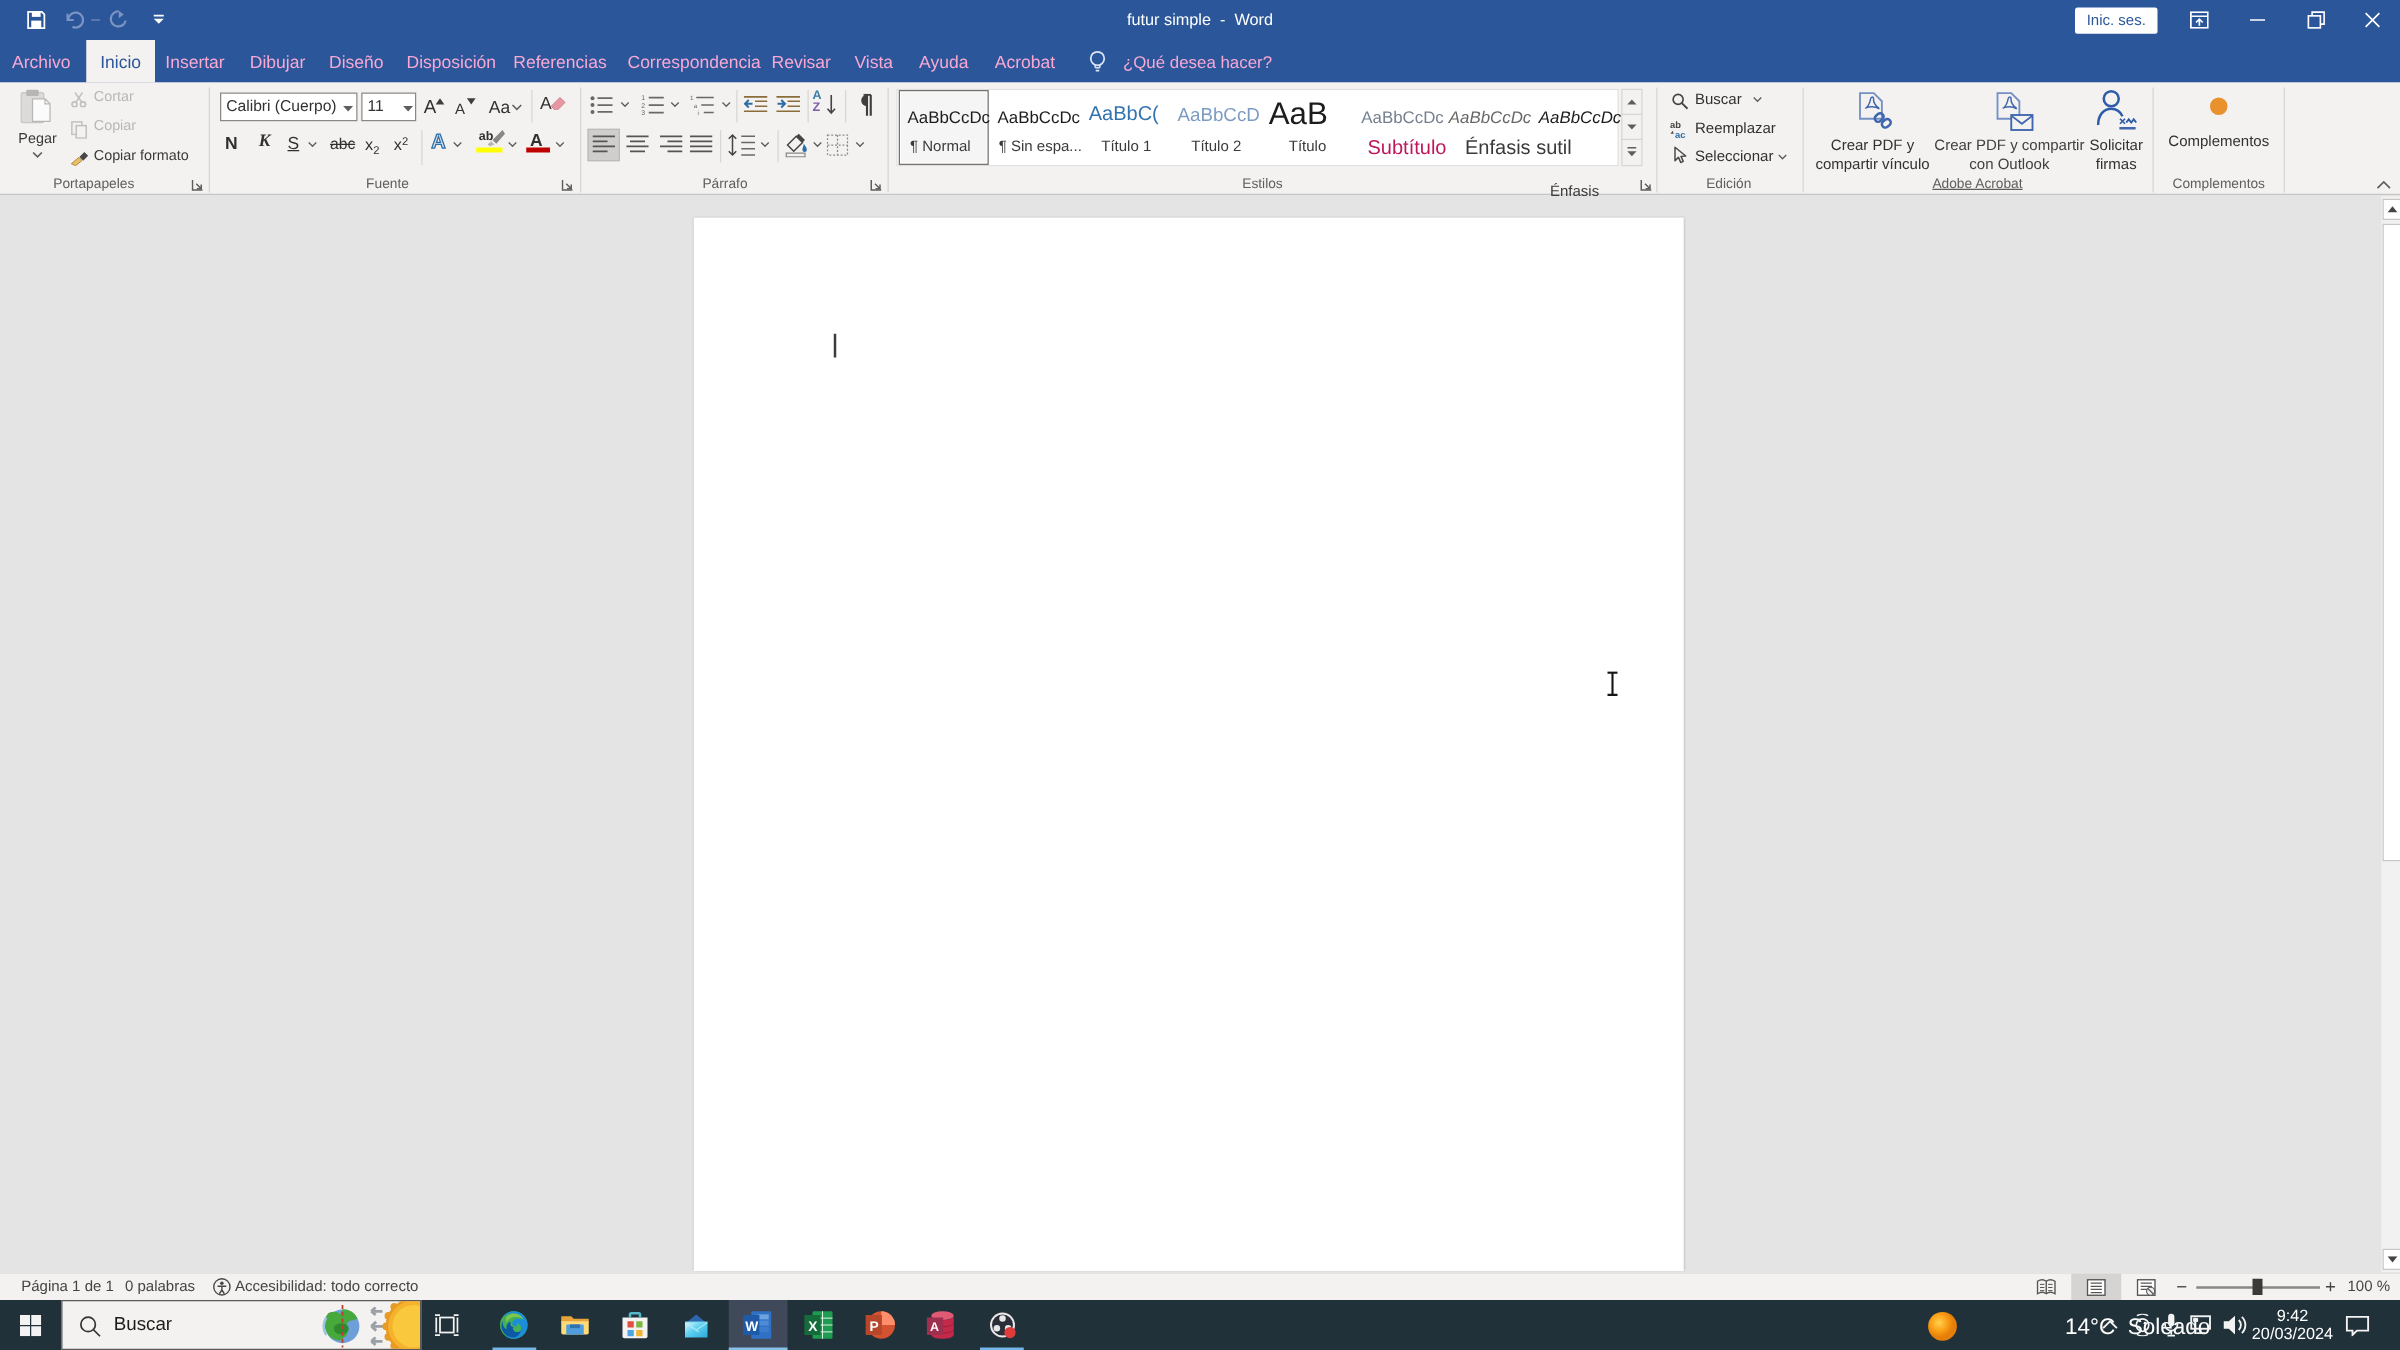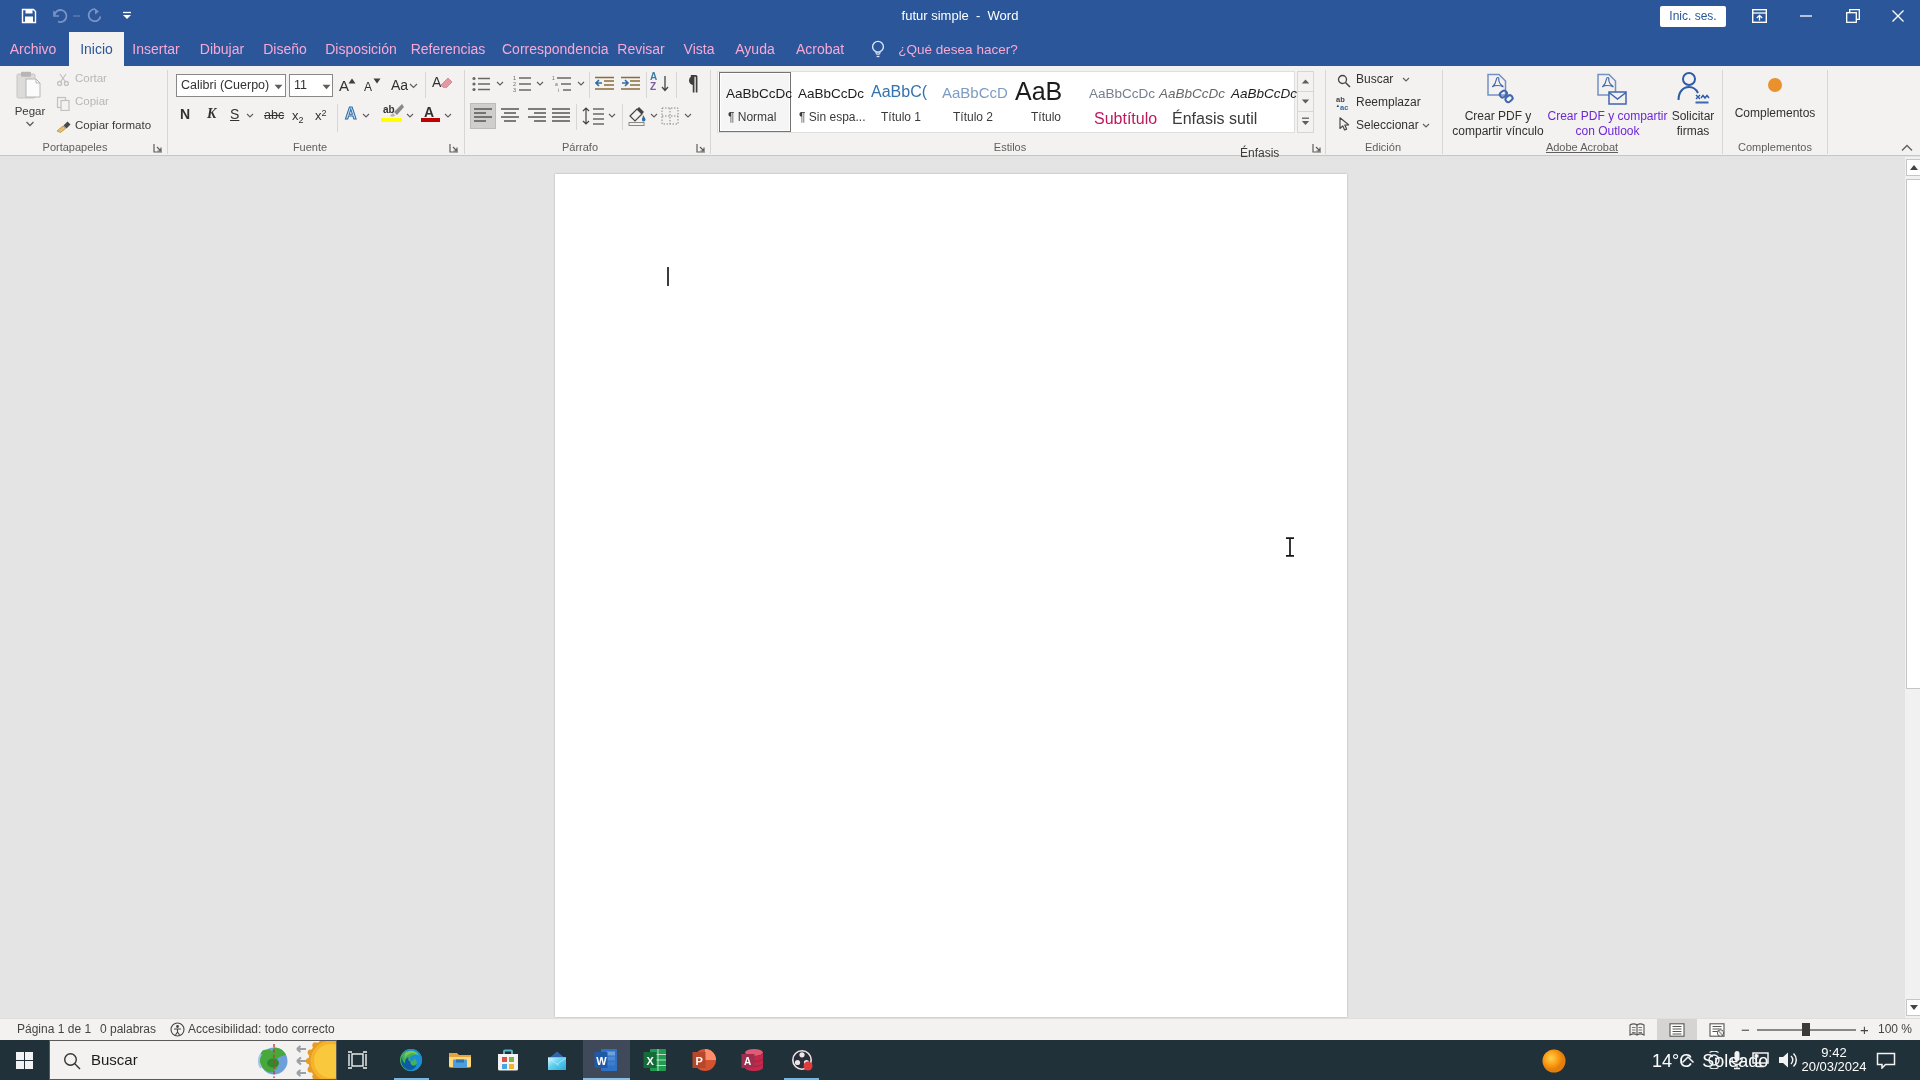--- a/index.html
+++ b/index.html
@@ -377,21 +377,21 @@
         <rect x="19.5" y="23" width="7.5" height="5.5" rx="2.7" transform="rotate(-40 23 26)"></rect>
       </g>
     </svg>
     <div class="abs" style="left:1445px;top:43px;width:106px;text-align:center;font-size:12px;color:#323130;line-height:15px;">Crear PDF y<br>compartir vínculo</div>
     <svg class="abs" style="left:1596px;top:7px" width="32" height="33" viewBox="0 0 32 33">
       <path d="M2 1.5 h11 l6.5 6.5 v14 h-17.5 z" fill="none" stroke="#7591c4" stroke-width="1.5"></path>
       <path d="M6.5 14 c1.5-1.5 3.5-5 4-8 c0.3-2 2.5-2 2.3 0 c-0.2 2.5 1.5 6 4.5 7.5 M6 13.5 c3-1 8-1.5 11.5 0.5" fill="none" stroke="#3f66ae" stroke-width="1.2"></path>
       <rect x="13" y="19" width="17" height="12" fill="#f3f2f1" stroke="#3f66ae" stroke-width="1.5"></rect>
       <path d="M13 19.5 l8.5 6.5 8.5-6.5" fill="none" stroke="#3f66ae" stroke-width="1.5"></path>
     </svg>
-    <div class="abs" style="left:1545px;top:43px;width:125px;text-align:center;font-size:12px;color:#6d28d9;line-height:15px;">Crear PDF y compartir<br>con Outlook</div>
+    <div class="abs" style="left:1545px;top:43px;width:125px;text-align:center;font-size:12px;color:#404040;line-height:15px;">Crear PDF y compartir<br>con Outlook</div>
     <svg class="abs" style="left:1676px;top:5px" width="34" height="36" viewBox="0 0 34 36">
       <circle cx="13" cy="8" r="6" fill="none" stroke="#2d5ca8" stroke-width="2"></circle>
       <path d="M2.5 29 c0-8 4.5-13 10.5-13 c4 0 7 2 9 6" fill="none" stroke="#2d5ca8" stroke-width="2"></path>
       <path d="M20 24 l4 4 M24 24 l-4 4" stroke="#2d5ca8" stroke-width="1.4"></path>
       <path d="M25 27 l2-2.5 2 2.5 2-2.5 2 2.5" fill="none" stroke="#2d5ca8" stroke-width="1.5"></path>
       <path d="M19.5 31.5 h13" stroke="#3f66ae" stroke-width="2"></path>
     </svg>
     <div class="abs" style="left:1655px;top:43px;width:76px;text-align:center;font-size:12px;color:#323130;line-height:15px;">Solicitar<br>firmas</div>
     <div class="glabel" style="left:1522px;text-decoration:underline;">Adobe Acrobat</div>
     <div class="gsep" style="left:1722px;"></div>

